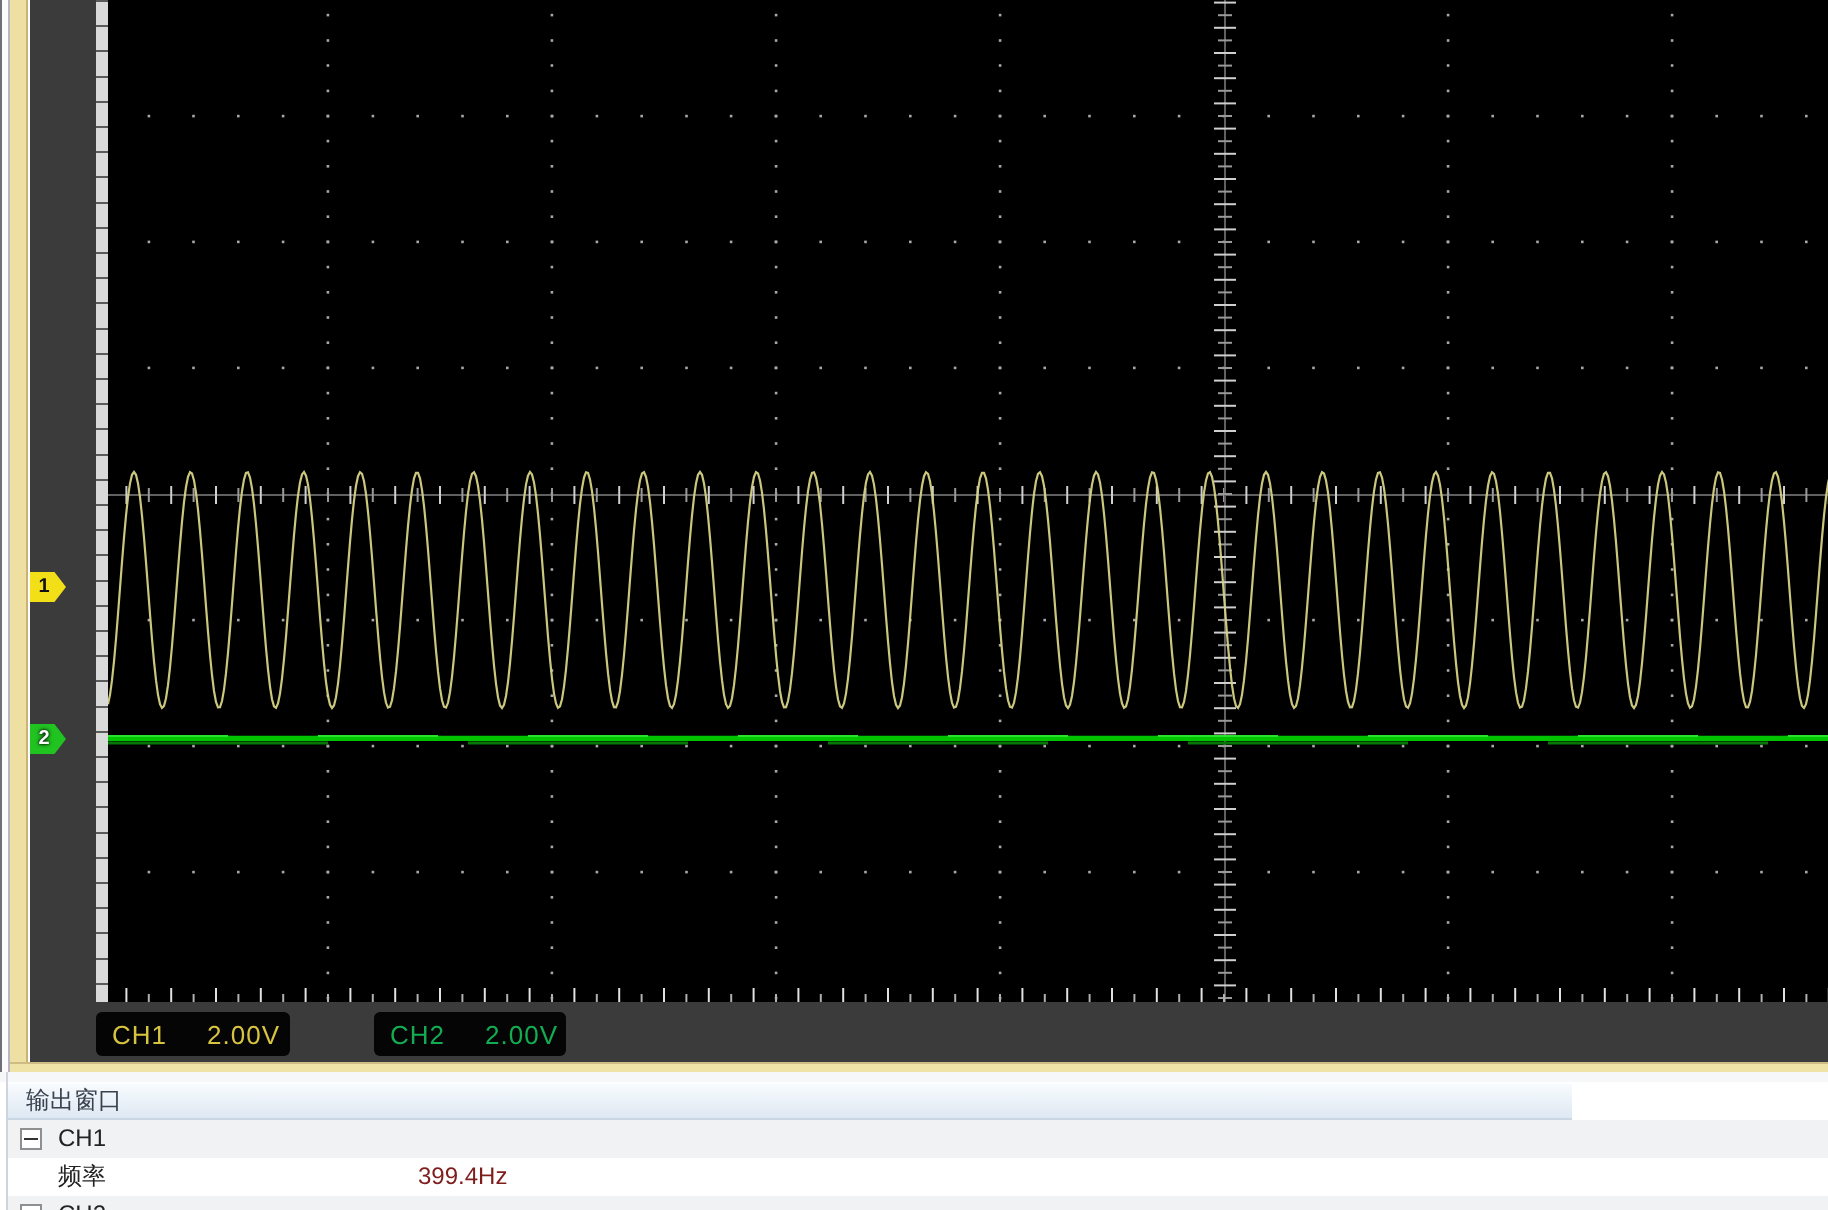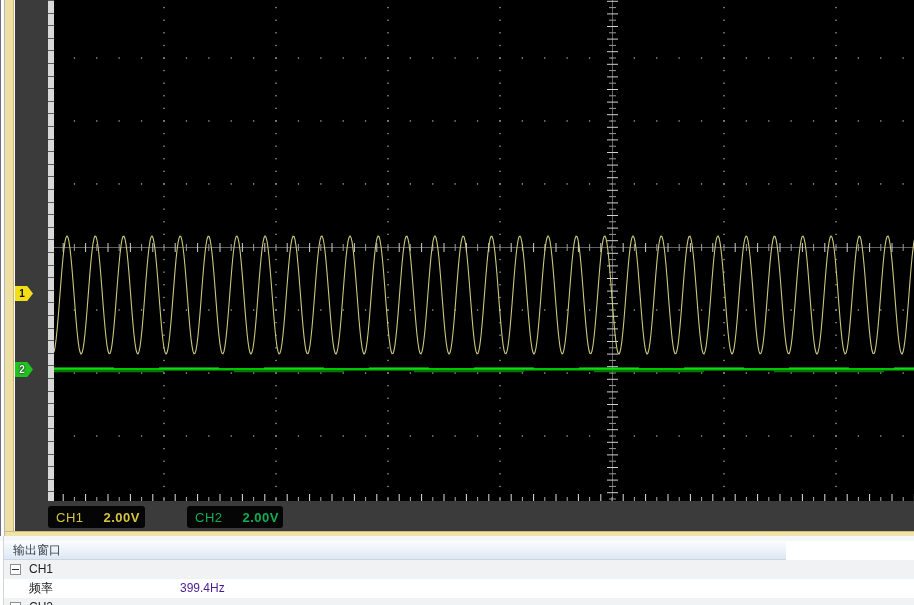--- a/index.html
+++ b/index.html
@@ -41,42 +41,42 @@
     font-size:13px;letter-spacing:.5px;
   }
   .ch-box-1{left:18px;width:97px;color:#d6c440;}
   .ch-box-2{left:157px;width:96px;color:#12ad52;}
   .coupling-icon{
     display:inline-block;width:13px;height:8px;margin-top:3px;
     background:
       linear-gradient(currentColor,currentColor) top left/13px 1px no-repeat,
       repeating-linear-gradient(to right,currentColor 0 3px,transparent 3px 5px) left bottom 2px/13px 1px no-repeat;
   }
-  .ch-scale{margin-left:6px;font-weight:bold;}
+  .ch-scale{margin-left:6px;}
   
   .output-panel{position:absolute;left:0;top:536px;width:914px;height:69px;background:#fff;}
   .output-leftline{position:absolute;left:3px;top:0;width:1px;height:69px;background:#d0d5db;}
   .output-gap{position:absolute;left:0;top:0;width:914px;height:5px;background:#f5f7f9;}
   .panel-header{
     position:absolute;left:4px;top:5px;width:782px;height:19px;
     background:linear-gradient(#f8fbfe,#dee8f3);
     border-top:1px solid #ffffff;border-bottom:1px solid #c9d6e4;box-sizing:border-box;
     font-size:12px;color:#39424e;line-height:17px;padding-left:9px;
   }
   .tree-row{position:absolute;left:4px;width:910px;height:19px;font-size:12px;color:#222;}
   .row-group-1{top:24px;background:#f1f2f4;}
   .row-item-1{top:43px;background:#ffffff;}
   .row-group-2{top:62px;background:#f1f2f4;}
   .expander{
     position:absolute;left:6px;top:4px;width:11px;height:11px;background:#fff;
     border:1px solid #8f8f8f;box-sizing:border-box;
   }
   .expander::after{content:"";position:absolute;left:1px;top:4px;width:7px;height:1px;background:#333;}
   .tree-label{position:absolute;left:25px;top:0;line-height:19px;}
-  .tree-value{position:absolute;left:176px;top:0;line-height:19px;color:#4c1d95;}
+  .tree-value{position:absolute;left:205px;top:0;line-height:19px;color:#7f1d1d;}
 </style>
 </head>
 <body>
 
 <div class="screen">
 
   <div class="edge-a"></div>
   <div class="edge-b"></div>
   <div class="edge-c"></div>
   <div class="frame-left"></div>

